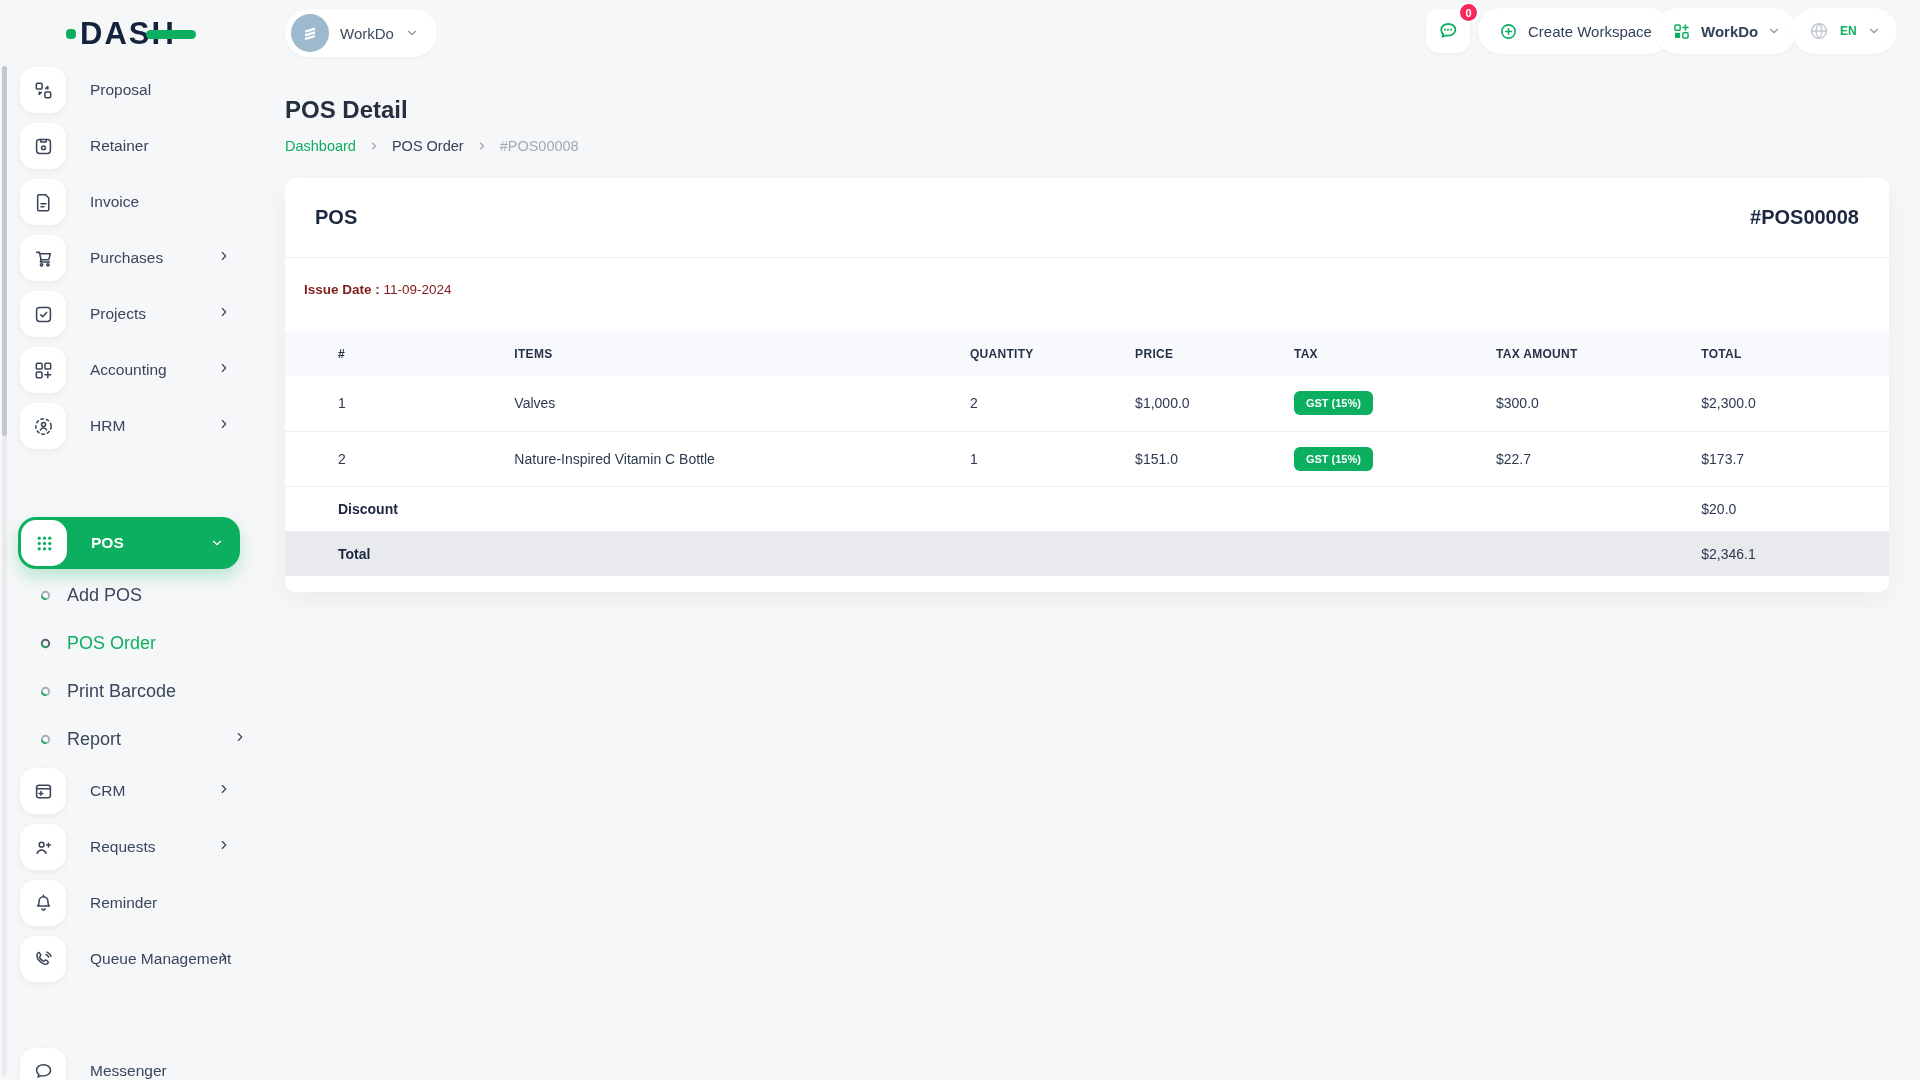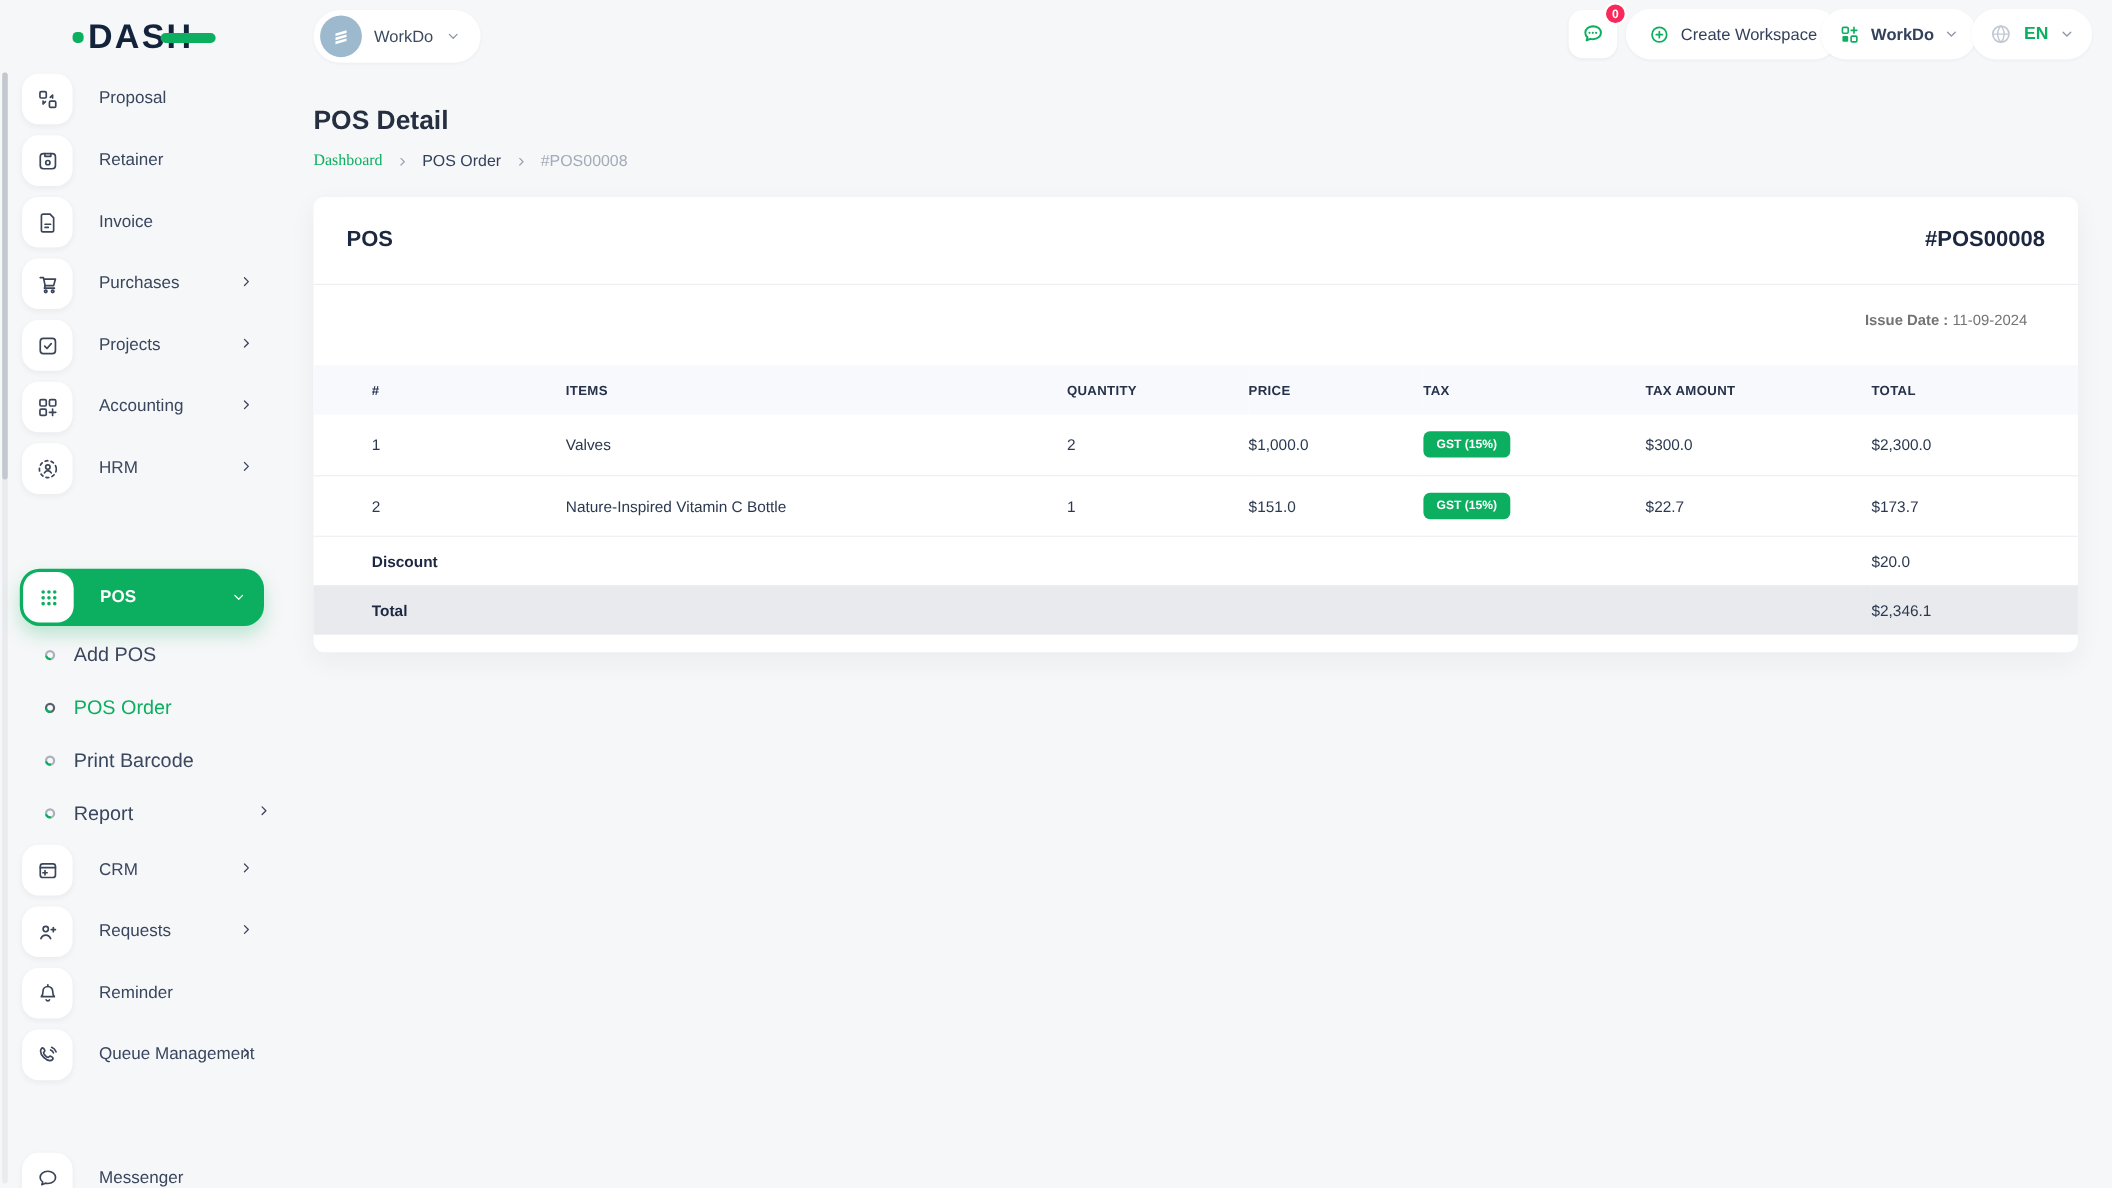--- a/index.html
+++ b/index.html
@@ -20,21 +20,21 @@
   .ws-name { font-size:15px; color:#3c4a5e; }
 
   .chat-tile { left:1426px; top:9px; width:44px; height:44px; border-radius:13px; justify-content:center; }
   .chat-badge { position:absolute; top:-7px; right:-9px; min-width:21px; height:21px; border-radius:11px; background:#f8285a; border:2px solid #fff; color:#fff; font-size:11px; font-weight:700; display:flex; align-items:center; justify-content:center; padding:0 4px; }
 
   .create-pill { left:1478px; top:8px; height:46px; padding:0 20px; gap:9px; }
   .create-label { font-size:15px; color:#33415a; }
   .wd-pill { left:1655px; top:8px; height:46px; padding:0 16px; gap:9px; }
   .wd-label { font-size:15px; color:#33415a; font-weight:600; }
   .lang-pill { left:1792px; top:8px; height:46px; padding:0 16px; gap:10px; }
-  .lang-label { font-size:16px; color:#0caf60; font-weight:700; }
+  .lang-label { font-size:12px; color:#0caf60; font-weight:700; }
 
   .chev { width:14px; height:14px; }
   .chev path { fill:none; stroke:#8d96a5; stroke-width:2; stroke-linecap:round; stroke-linejoin:round; }
 
   
   .sidebar { position:absolute; top:62px; left:0; width:260px; height:1018px; }
   .sb-track { position:absolute; left:2px; top:4px; width:5px; height:1010px; background:#e9ebee; border-radius:3px; }
   .sb-thumb { position:absolute; left:2px; top:4px; width:5px; height:370px; background:#c3c8cf; border-radius:3px; }
 
   .side-item { position:absolute; left:20px; width:226px; height:46px; display:flex; align-items:center; cursor:pointer; }
@@ -55,34 +55,34 @@
   .sub-bullet { width:11px; height:11px; flex:0 0 11px; }
   .sub-label { margin-left:16px; font-size:18px; color:#39465e; }
   .sub-item.active .sub-label { color:#0caf60; }
   .sub-chevron { position:absolute; left:193px; }
   .sub-chevron .chev path { stroke:#3a4559; }
 
   
   .main { position:absolute; left:285px; top:62px; width:1811px; }
   .page-title { font-size:24px; font-weight:700; color:#252f40; margin-top:34px; }
   .breadcrumb { display:flex; align-items:center; gap:12px; margin-top:14px; font-size:14.5px; }
-  .bc-link { color:#0caf60; cursor:pointer;font-family:Liberation Serif, serif; }
+  .bc-link { color:#0caf60; cursor:pointer; }
   .bc-mid { color:#33415a; }
   .bc-cur { color:#a3abb8; }
   .bc-sep { width:12px; height:12px; }
   .bc-sep path { fill:none; stroke:#9aa2b1; stroke-width:2.2; stroke-linecap:round; stroke-linejoin:round; }
 
   .file-btn { position:absolute; right:-2px; top:45px; width:37px; height:37px; border-radius:9px; background:#0caf60; display:flex; align-items:center; justify-content:center; cursor:pointer; box-shadow:0 4px 10px rgba(12,175,96,.3); }
   .file-btn svg { width:20px; height:20px; }
   .file-btn path { fill:none; stroke:#fff; stroke-width:1.7; stroke-linecap:round; stroke-linejoin:round; }
 
   .card { position:relative; margin-top:24px; width:1604px; background:#fff; border-radius:10px; box-shadow:0 8px 24px rgba(33,48,73,.05); padding-bottom:16px; }
   .card-head { height:80px; display:flex; align-items:center; justify-content:space-between; padding:0 30px; border-bottom:1px solid #eceef2; }
   .card-title, .card-number { font-size:20px; font-weight:700; color:#1c2740; }
-  .issue-row { text-align:right; padding:24px 46px 0; font-size:13.5px; color:#737373; }
+  .issue-row { text-align:left; padding:24px 19px 0; font-size:13.5px; color:#7f1d1d; }
   .issue-label { font-weight:700; }
 
   table.pos-table { width:100%; border-collapse:collapse; table-layout:fixed; margin-top:34px; }
   .pos-table thead tr { background:#f8f9fc; height:45px; }
   .pos-table th { text-align:left; font-size:12px; font-weight:700; color:#26324a; letter-spacing:.3px; }
   .pos-table td { text-align:left; font-size:14px; color:#2b3950; }
   .pos-table tbody tr.item-row { height:55px; border-bottom:1px solid #edeef2; }
   .pos-table .c1 { padding-left:53px; }
   .pos-table tr.sum-row { height:45px; border-bottom:1px solid #edeef2; }
   .pos-table tr.sum-row .sum-label { font-weight:700; color:#1c2740; }

